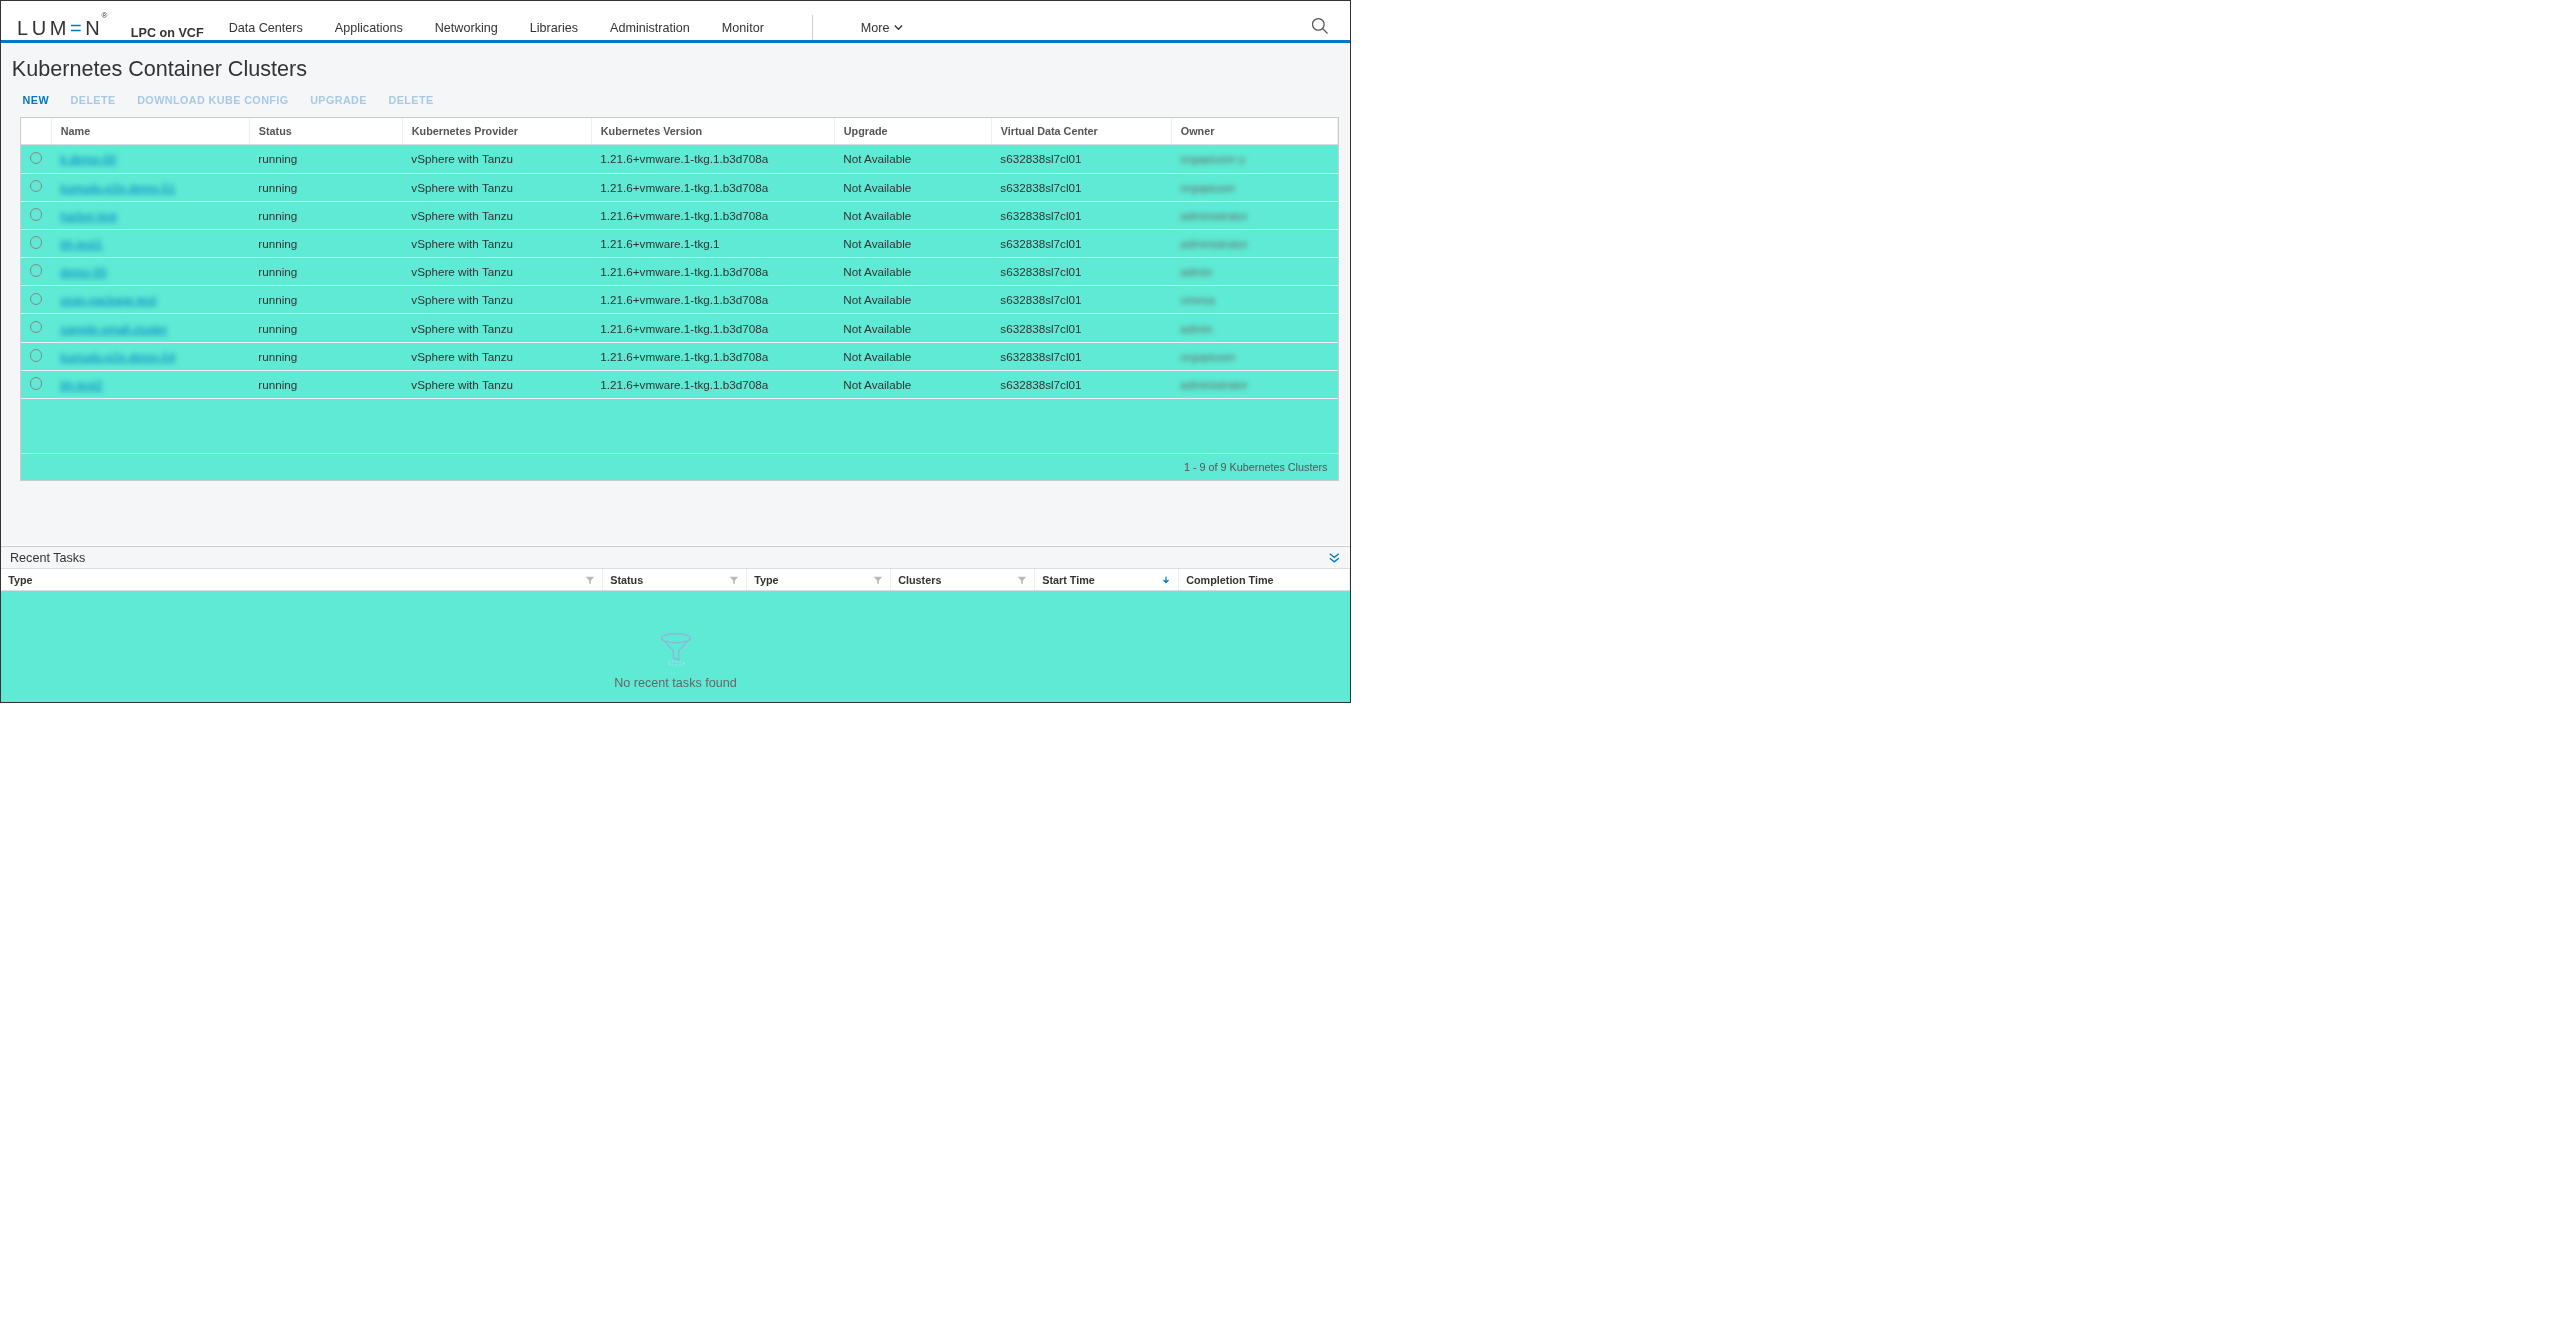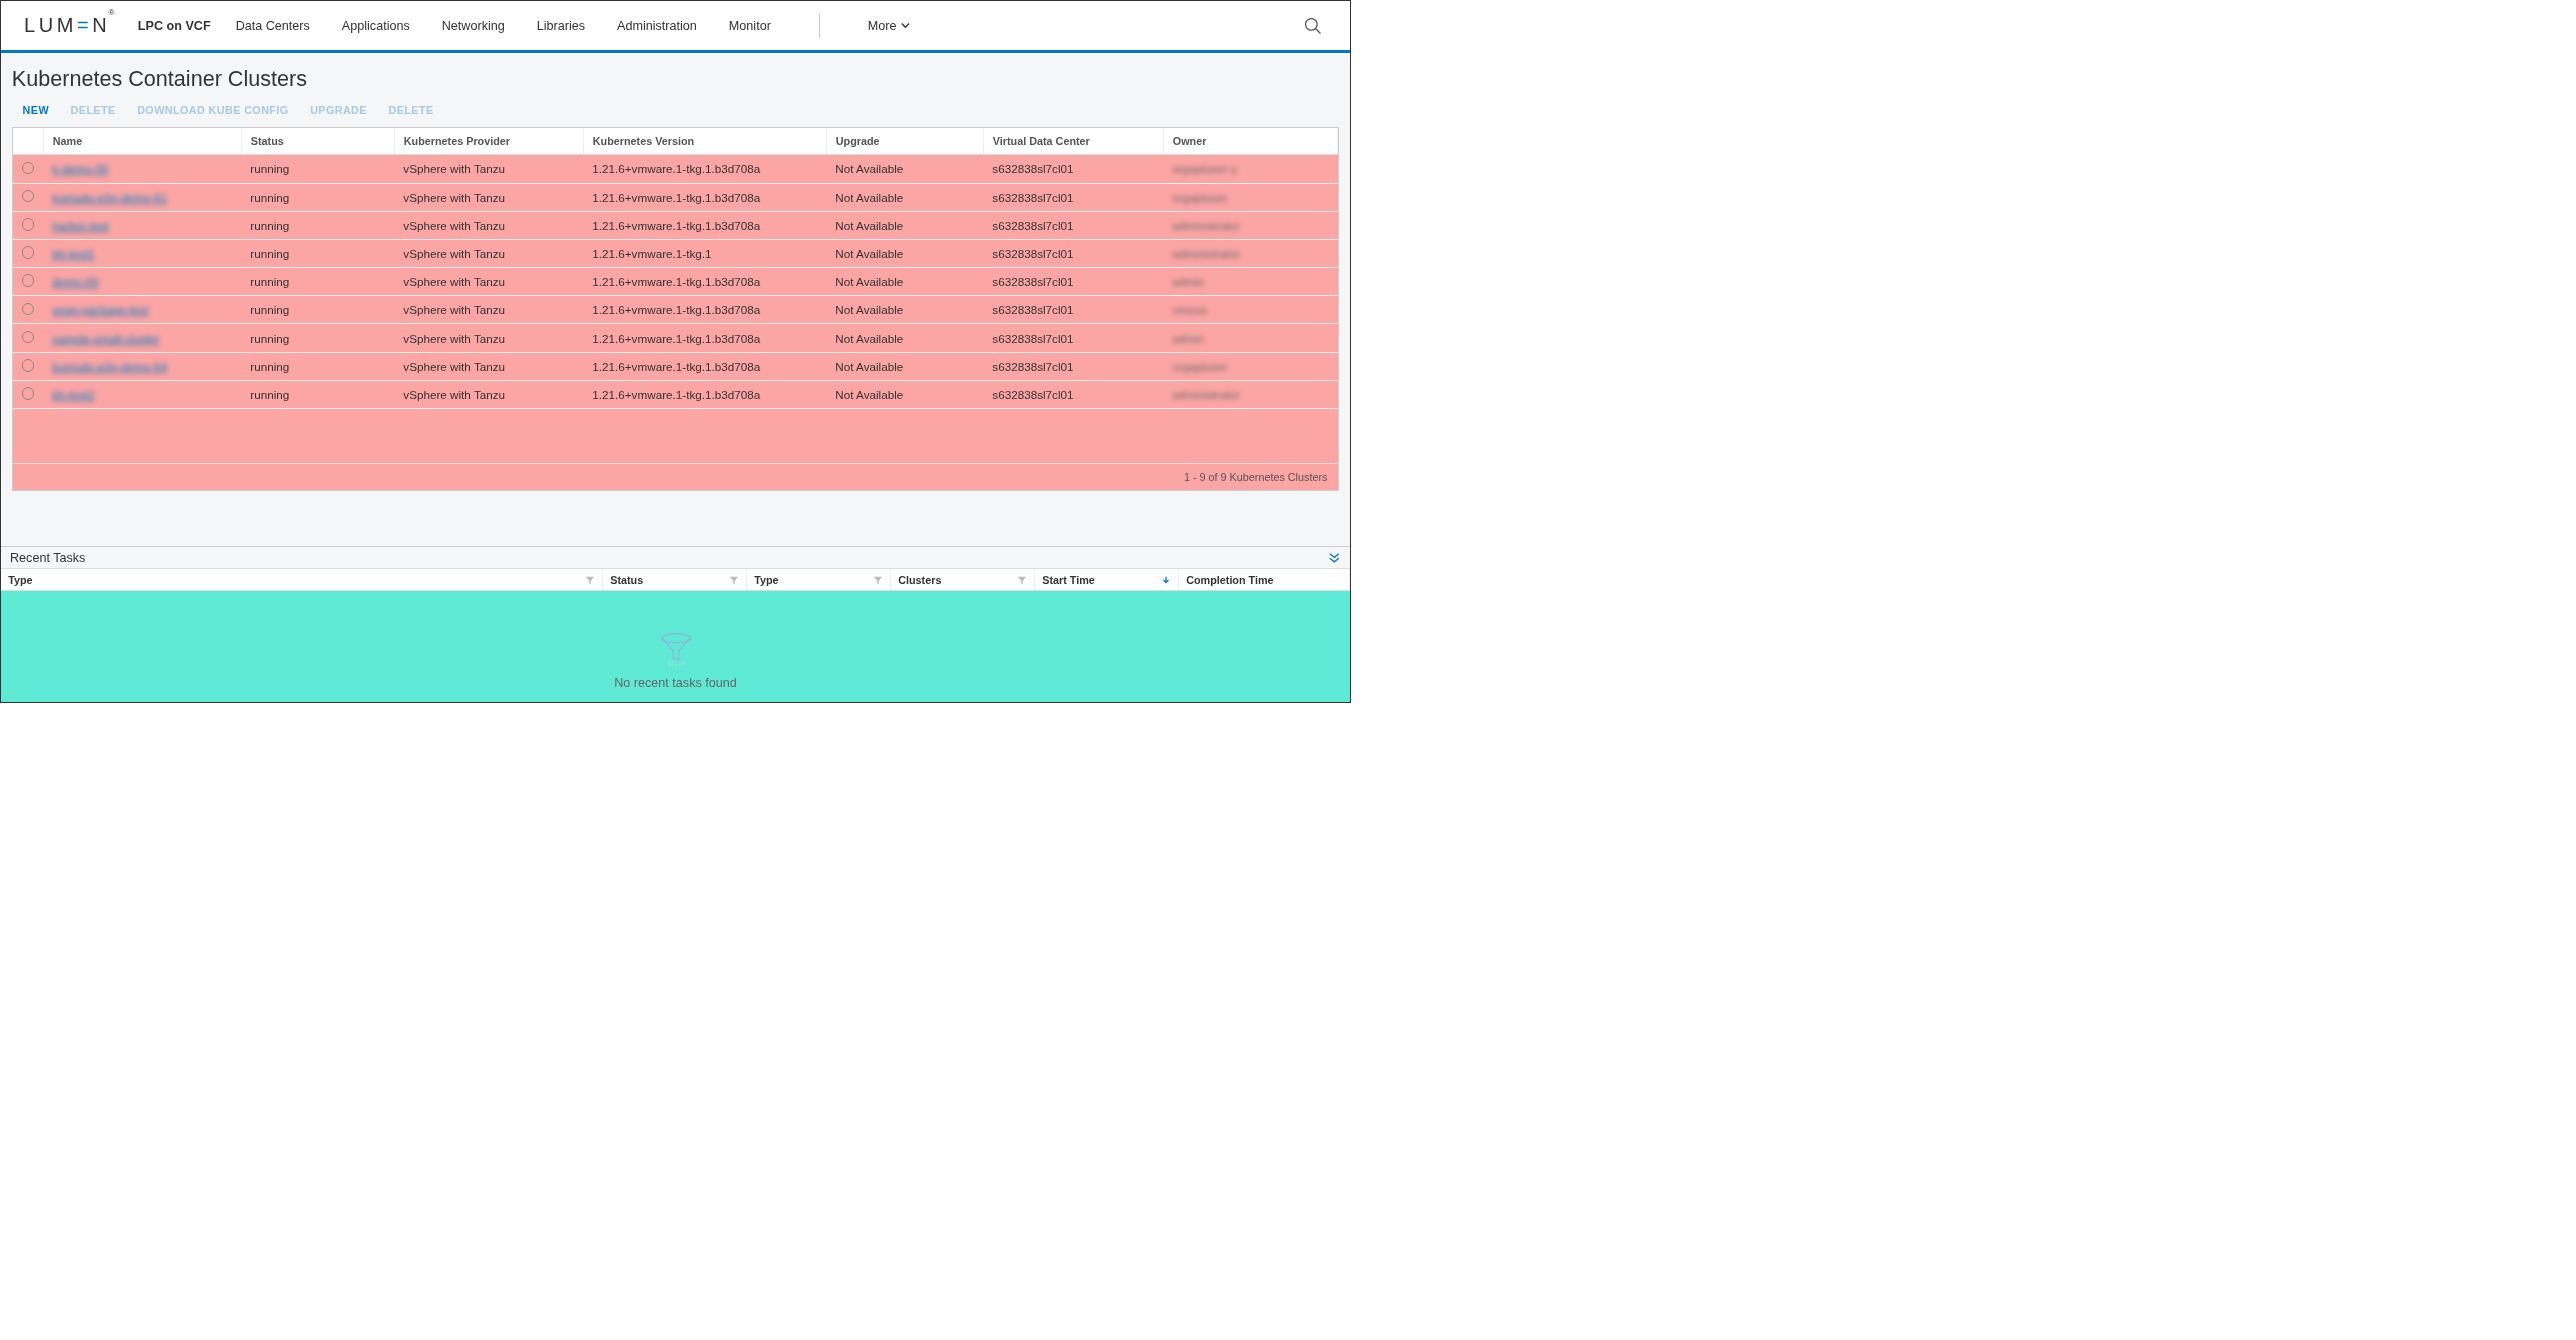--- a/index.html
+++ b/index.html
@@ -10,23 +10,23 @@
       font-size: 11.7px;
       border: 0.9px solid #333;
       width: 1351px;
       height: 703px;
       overflow: hidden;
       position: relative;
     }
     
     .topbar {
       display: flex;
-      align-items: center;
-      height: 52px;
-      padding: 0 23px;
+      align-items: flex-end;
+      height: 42px;
+      padding: 0 16px;
       border-bottom: 3.6px solid #0079c1;
     }
     .logo {
       font-family: Arial, sans-serif;
       font-size: 20px;
       font-weight: 400;
       letter-spacing: 3.6px;
       margin-right: 21.6px;
       position: relative;
     }
@@ -81,22 +81,23 @@
       padding-left: 10.8px;
     }
     .action-link {
       color: #a6c9e6;
       font-weight: 600;
       cursor: pointer;
     }
     .action-link.active { color: #0079c1; }
     
     .grid-wrap {
-      background: #fca5a5;
+      background: #5eead4;
       border: 0.9px solid #ccc;
+      margin-left: 8px;
     }
     .grid {
       width: 100%;
       border-collapse: collapse;
       table-layout: fixed;
     }
     .grid th {
       text-align: left;
       font-weight: 600;
       font-size: 10.8px;

